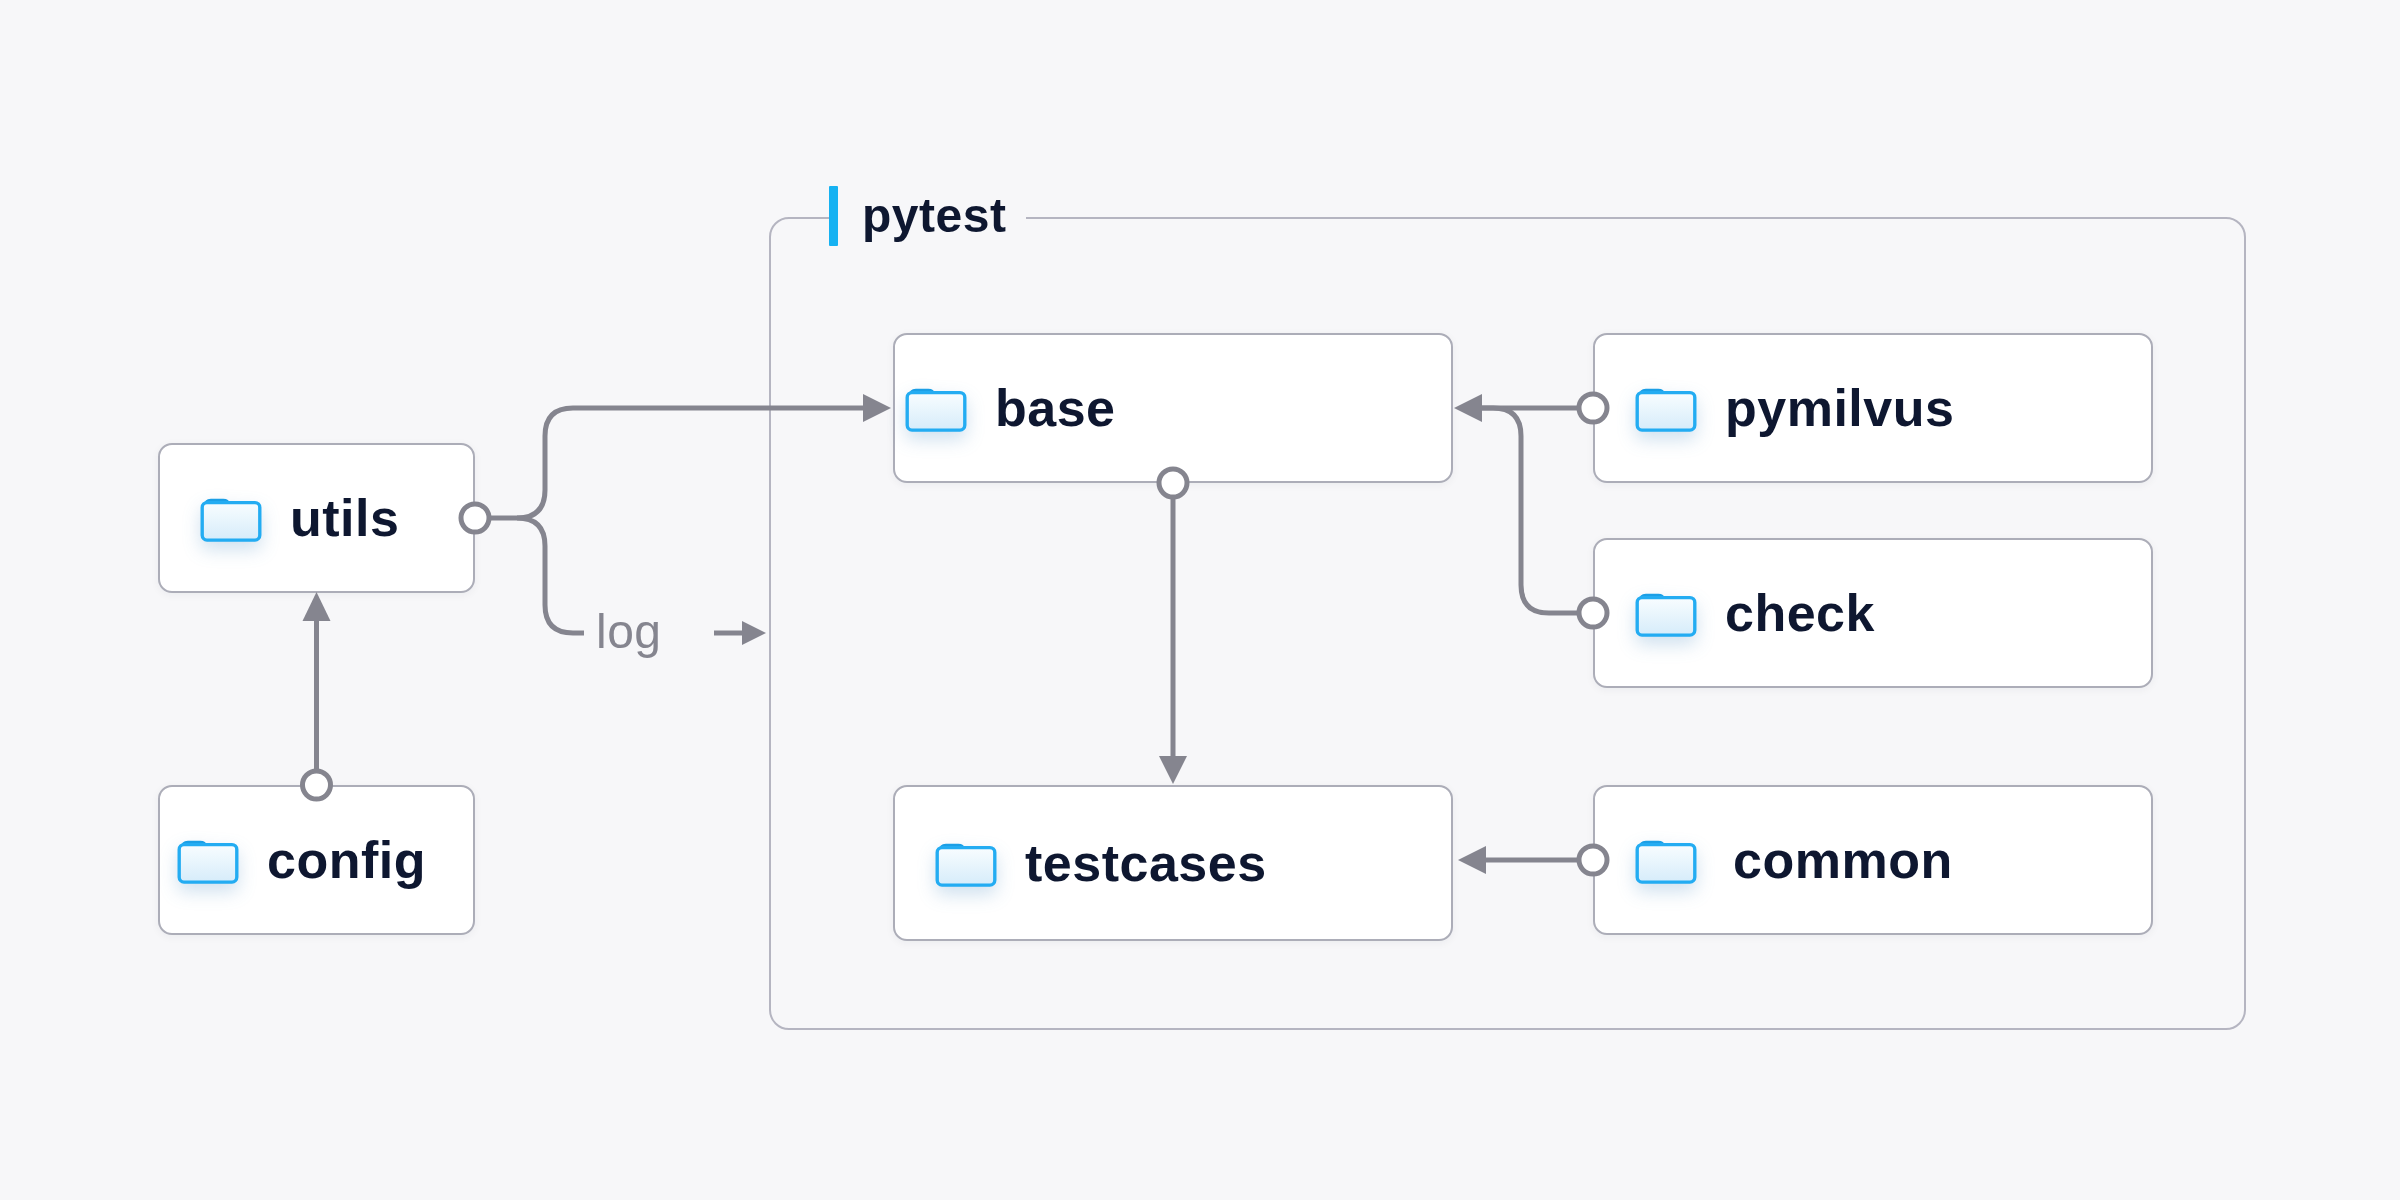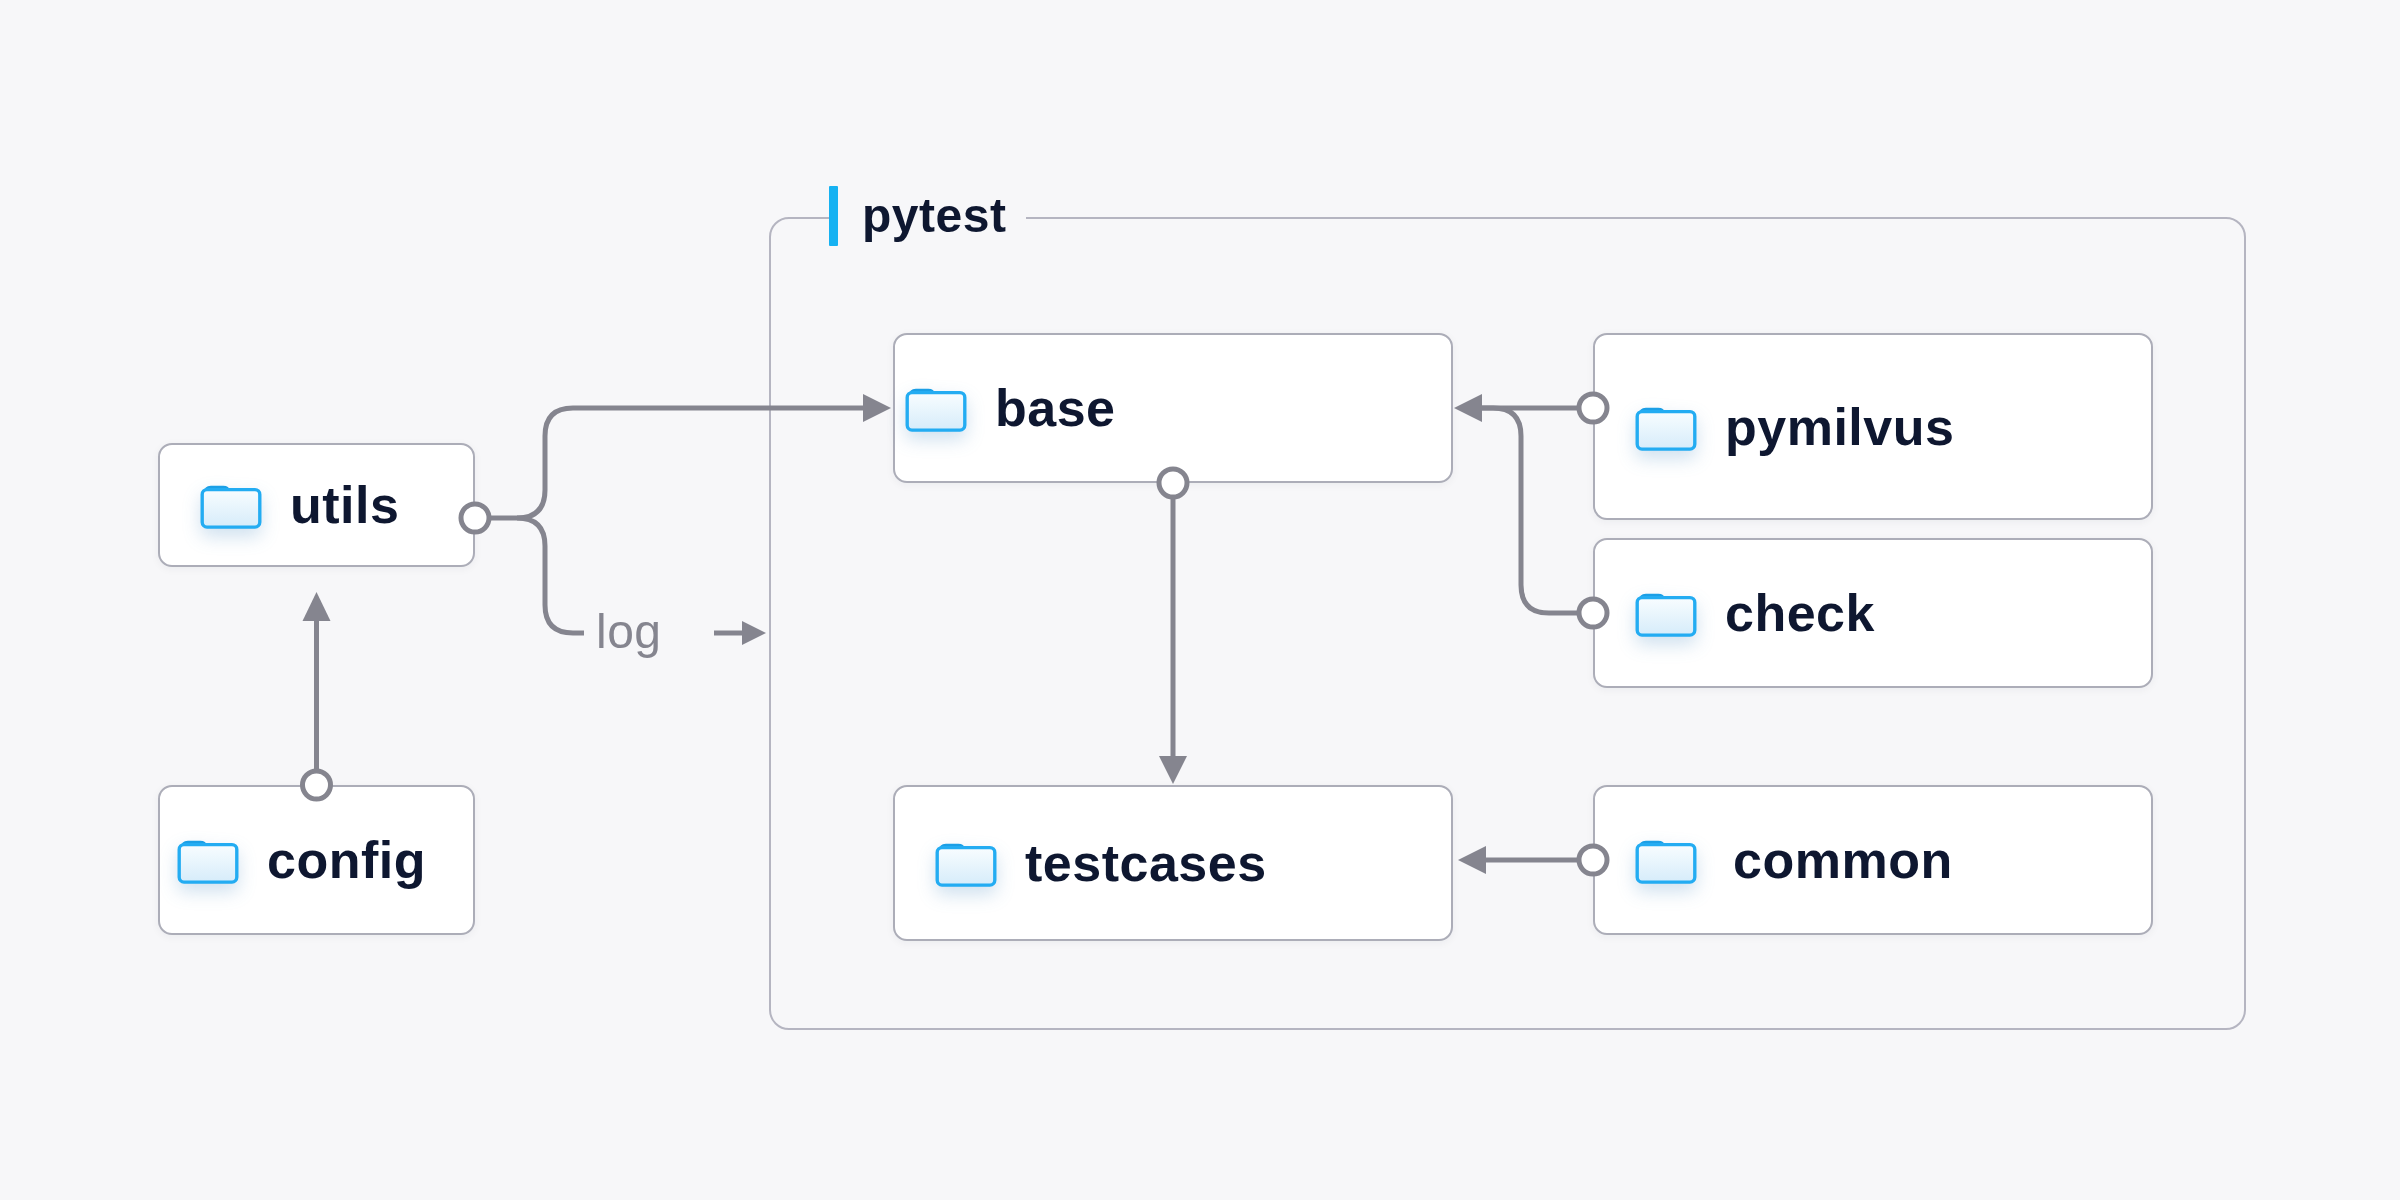--- a/index.html
+++ b/index.html
@@ -55,24 +55,24 @@
     z-index:2;
   }
   .node .label{
     font-size:52px;font-weight:700;
     color:#0e1730;
     letter-spacing:0.5px;
     white-space:nowrap;
   }
   .folder{display:inline-flex;filter:drop-shadow(0 8px 9px rgba(40,120,180,0.22));}
 
-  .n-utils    {left:158px; top:443px; width:317px; height:124px;text-align:right;}
+  .n-utils    {left:158px; top:443px; width:317px; height:150px;text-align:right;}
   .n-config   {left:158px; top:785px; width:317px; height:150px;padding-left:17px;}
   .n-base     {left:893px; top:333px; width:560px; height:150px;padding-left:10px;}
-  .n-pymilvus {left:1593px;top:333px; width:560px; height:187px;}
+  .n-pymilvus {left:1593px;top:333px; width:560px; height:150px;}
   .n-check    {left:1593px;top:538px; width:560px; height:150px;}
   .n-testcases{left:893px; top:785px; width:560px; height:156px;}
   .n-common   {left:1593px;top:785px; width:560px; height:150px;gap:36px;}
 
   
   svg.wires{
     position:absolute;left:0;top:0;width:2400px;height:1200px;
     z-index:5;pointer-events:none;
   }
   .wire{fill:none;stroke:#85858f;stroke-width:5;}

